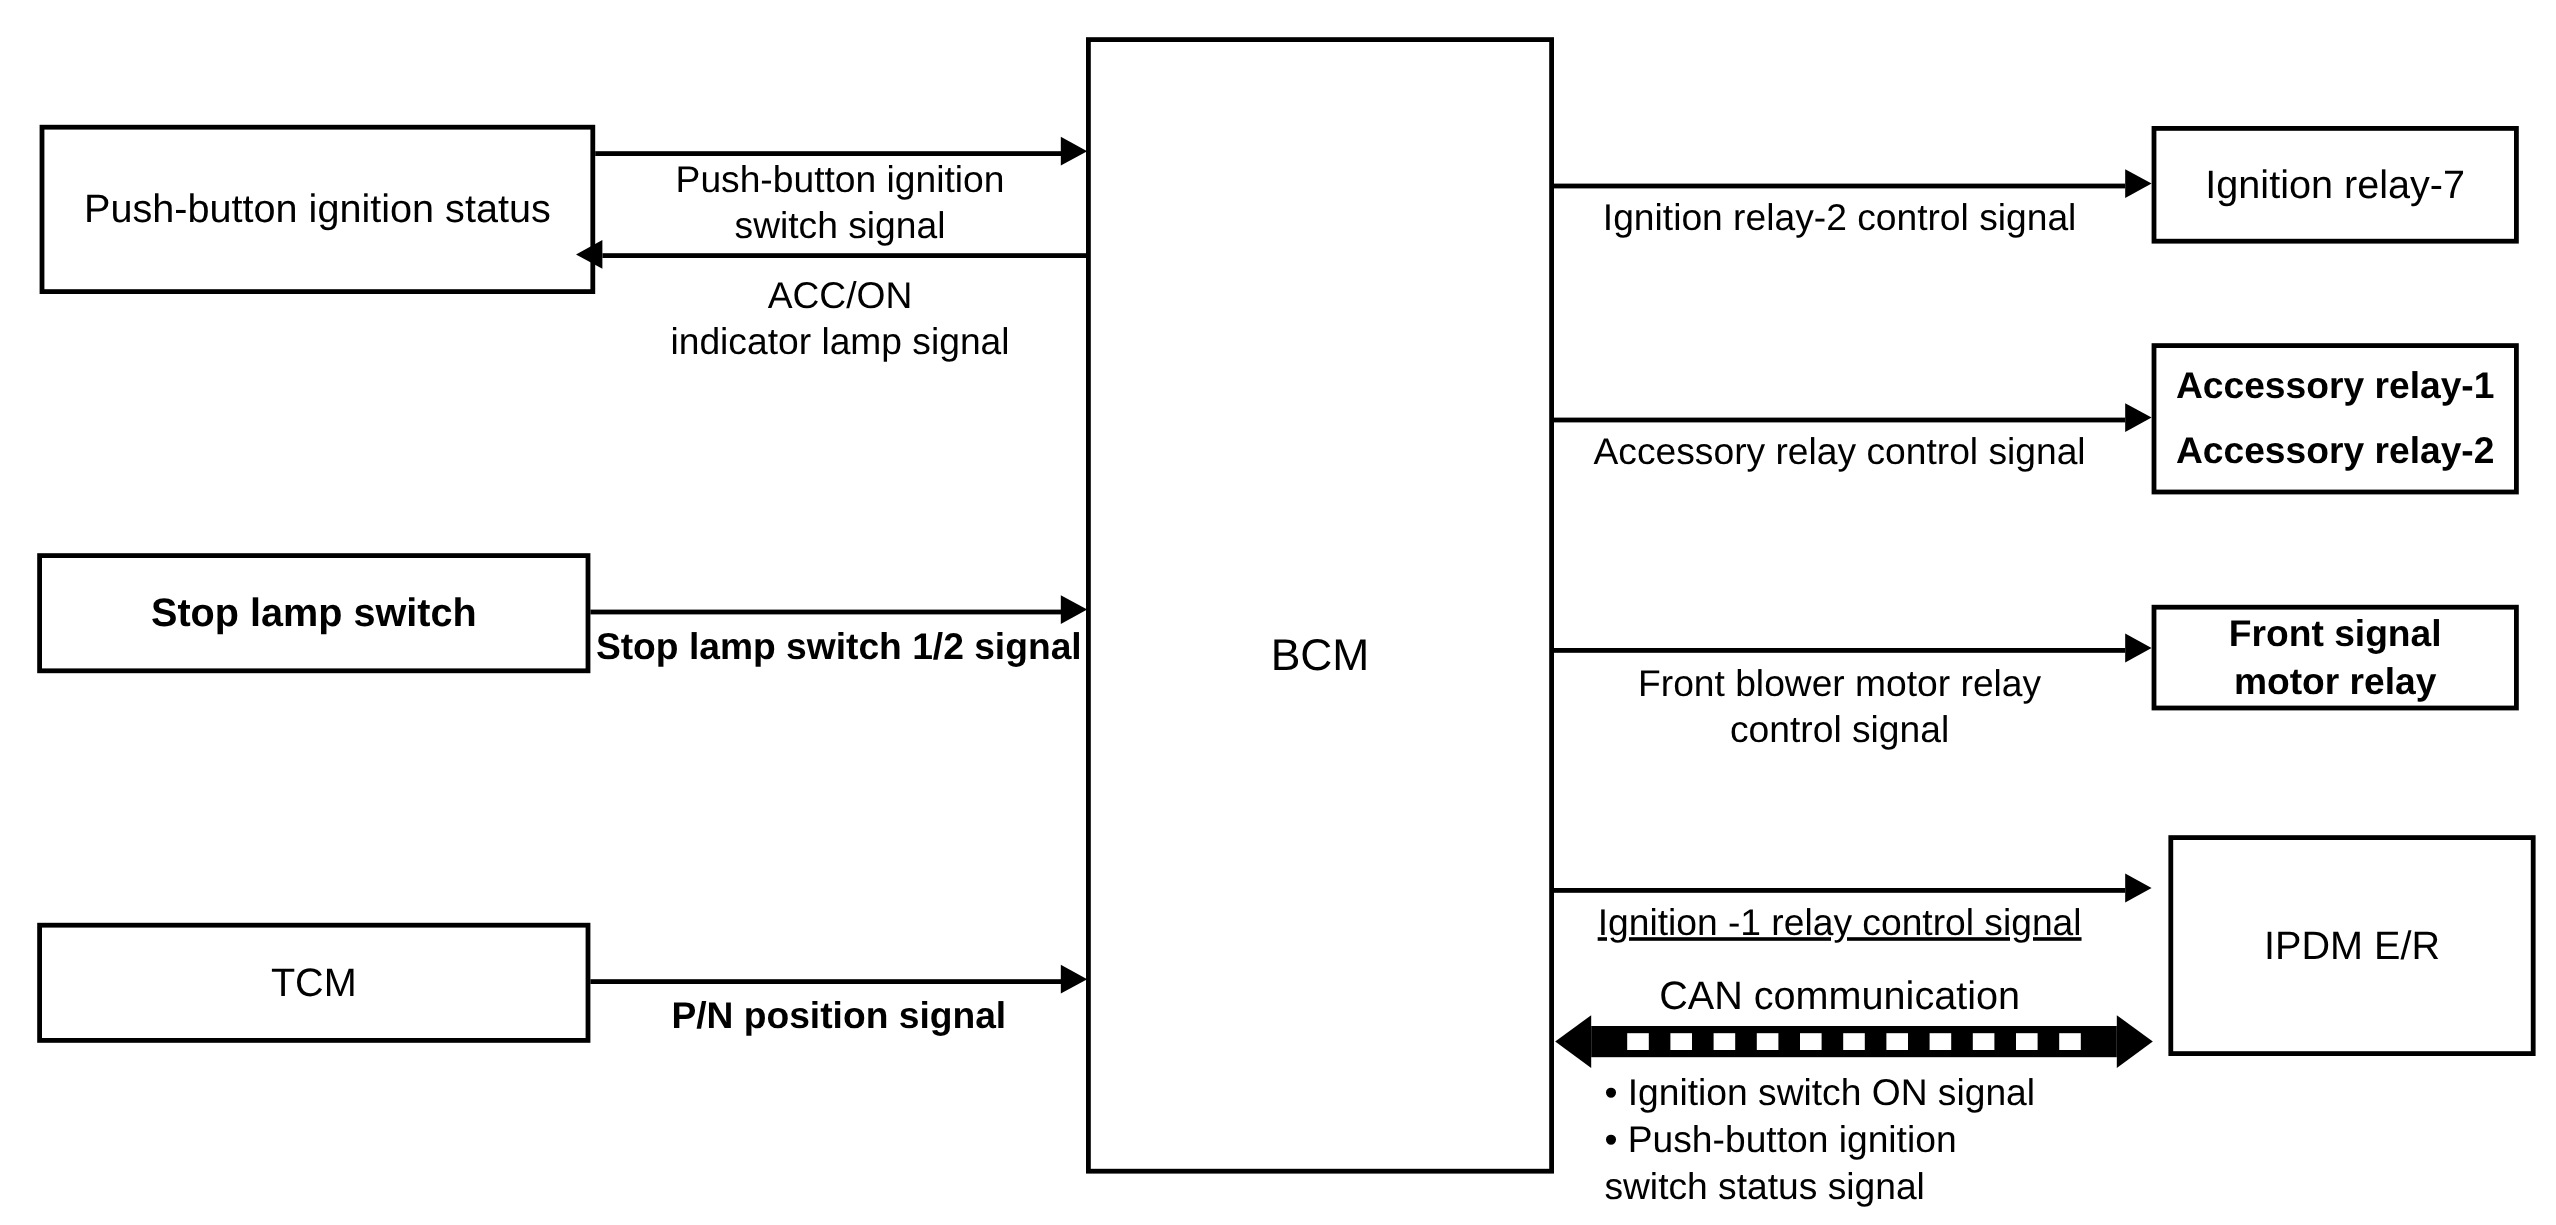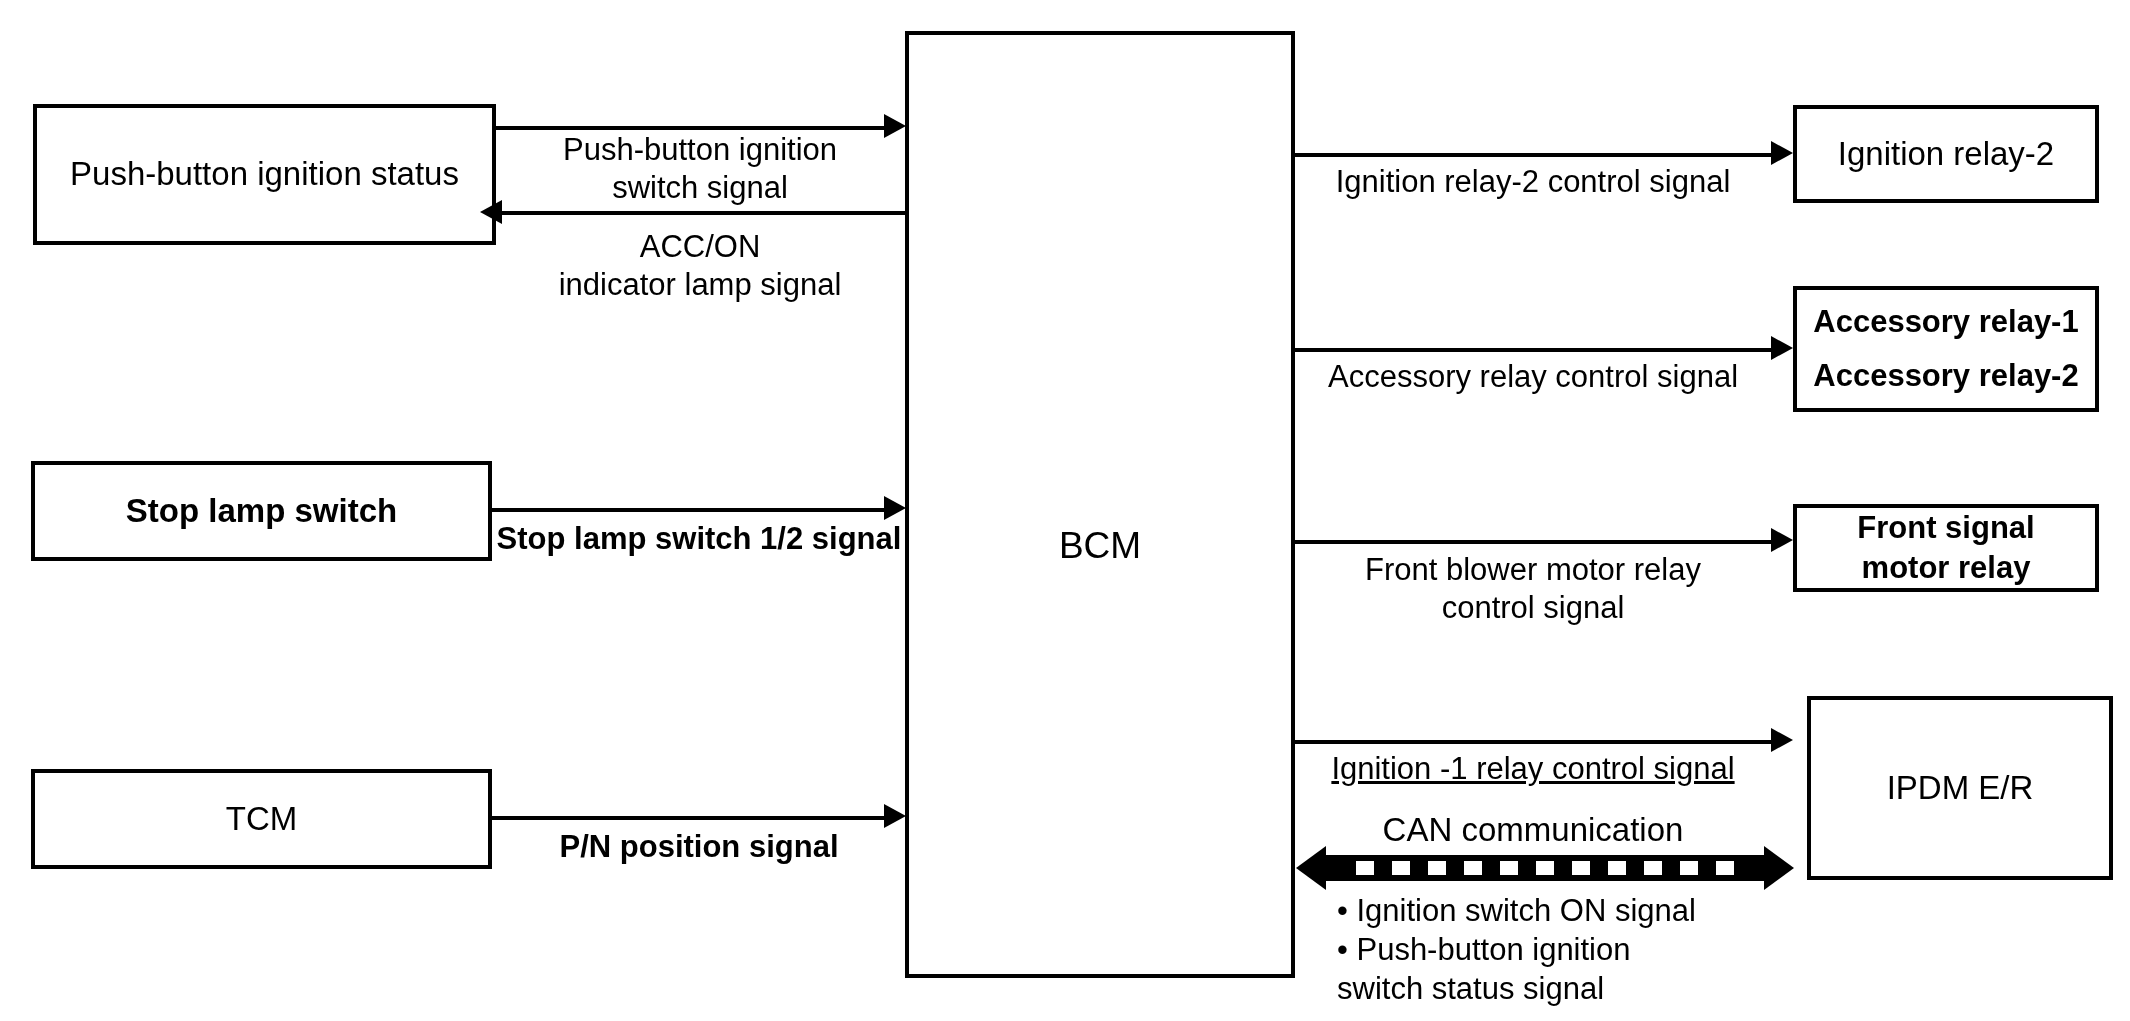--- a/index.html
+++ b/index.html
@@ -55,21 +55,21 @@
 
   <div class="box b-normal" style="left:31px;top:769px;width:461px;height:100px;font-size:33px;">
     <span class="txt">TCM</span>
   </div>
 
   <div class="box b-normal" style="left:905px;top:31px;width:390px;height:947px;font-size:37px;">
     <span class="txt" style="position:absolute;left:0;right:0;top:487px;">BCM</span>
   </div>
 
   <div class="box b-normal" style="left:1793px;top:105px;width:306px;height:98px;font-size:33px;">
-    <span class="txt">Ignition relay-2</span>
+    <span class="txt">Ignition relay-7</span>
   </div>
 
   <div class="box b-bold" style="left:1793px;top:286px;width:306px;height:126px;font-size:31px;">
     <span class="txt">
       <span style="display:block;">Accessory relay-1</span>
       <span style="display:block;margin-top:14px;">Accessory relay-2</span>
     </span>
   </div>
 
   <div class="box b-bold" style="left:1793px;top:504px;width:306px;height:88px;font-size:31px;">

